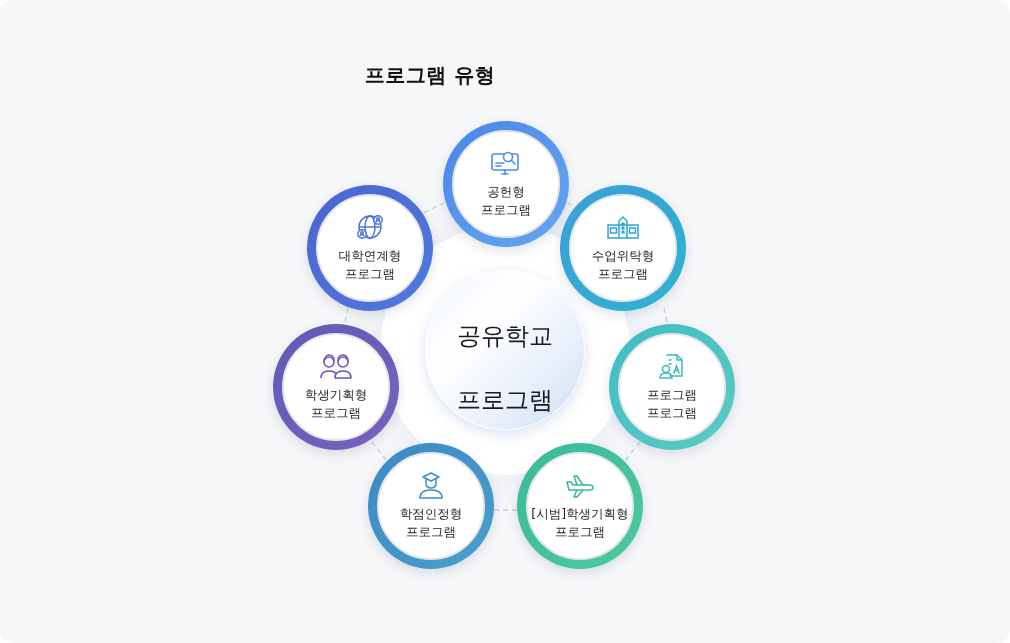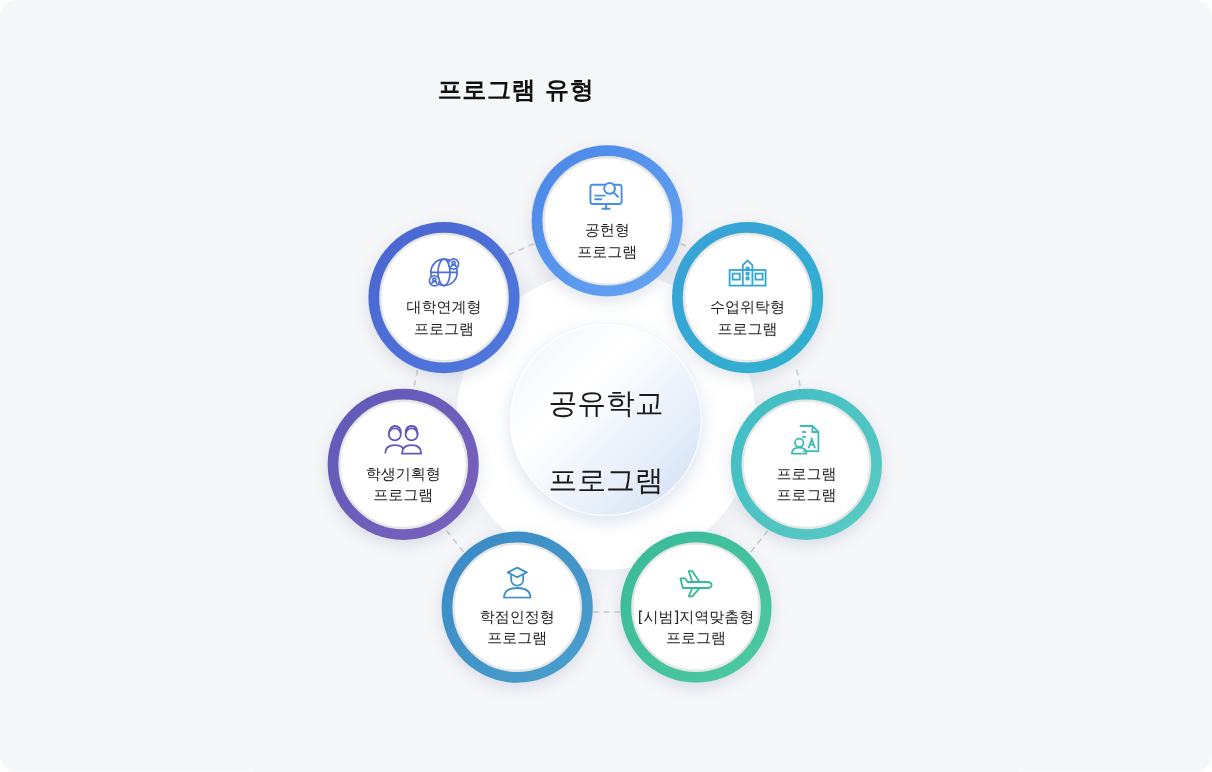--- a/index.html
+++ b/index.html
@@ -129,21 +129,21 @@
 
 <div class="node" style="left:517px;top:443px;background:linear-gradient(135deg,#39b99a,#4fcaa0);">
   <div class="inner">
     <svg class="icon" viewBox="0 0 34 28">
       <g fill="none" stroke="#33bb95" stroke-width="1.5" stroke-linejoin="round">
         <path d="M4 11 L8 11 L10 14 L26 14 C29 14 30 15.5 30 16.5 C30 17.5 29 19 26 19 L10 19 L6 19 L4 11 Z"></path>
         <path d="M14 14 L11 5 L14 5 L20 14"></path>
         <path d="M14 19 L11 26 L14 26 L20 19"></path>
       </g>
     </svg>
-    <div class="lbl">[시범]지역맞춤형</div>
+    <div class="lbl">[시범]학생기획형</div>
     <div class="lbl">프로그램</div>
   </div>
 </div>
 
 <div class="node" style="left:368px;top:443px;background:linear-gradient(135deg,#3b88c6,#4aa0cc);">
   <div class="inner">
     <svg class="icon" viewBox="0 0 34 28">
       <g fill="none" stroke="#3a8fc8" stroke-width="1.5" stroke-linejoin="round">
         <path d="M9 6 L17 2 L25 6 L17 10 Z"></path>
         <path d="M12 8 V12 C12 15 14 17 17 17 C20 17 22 15 22 12 V8"></path>

